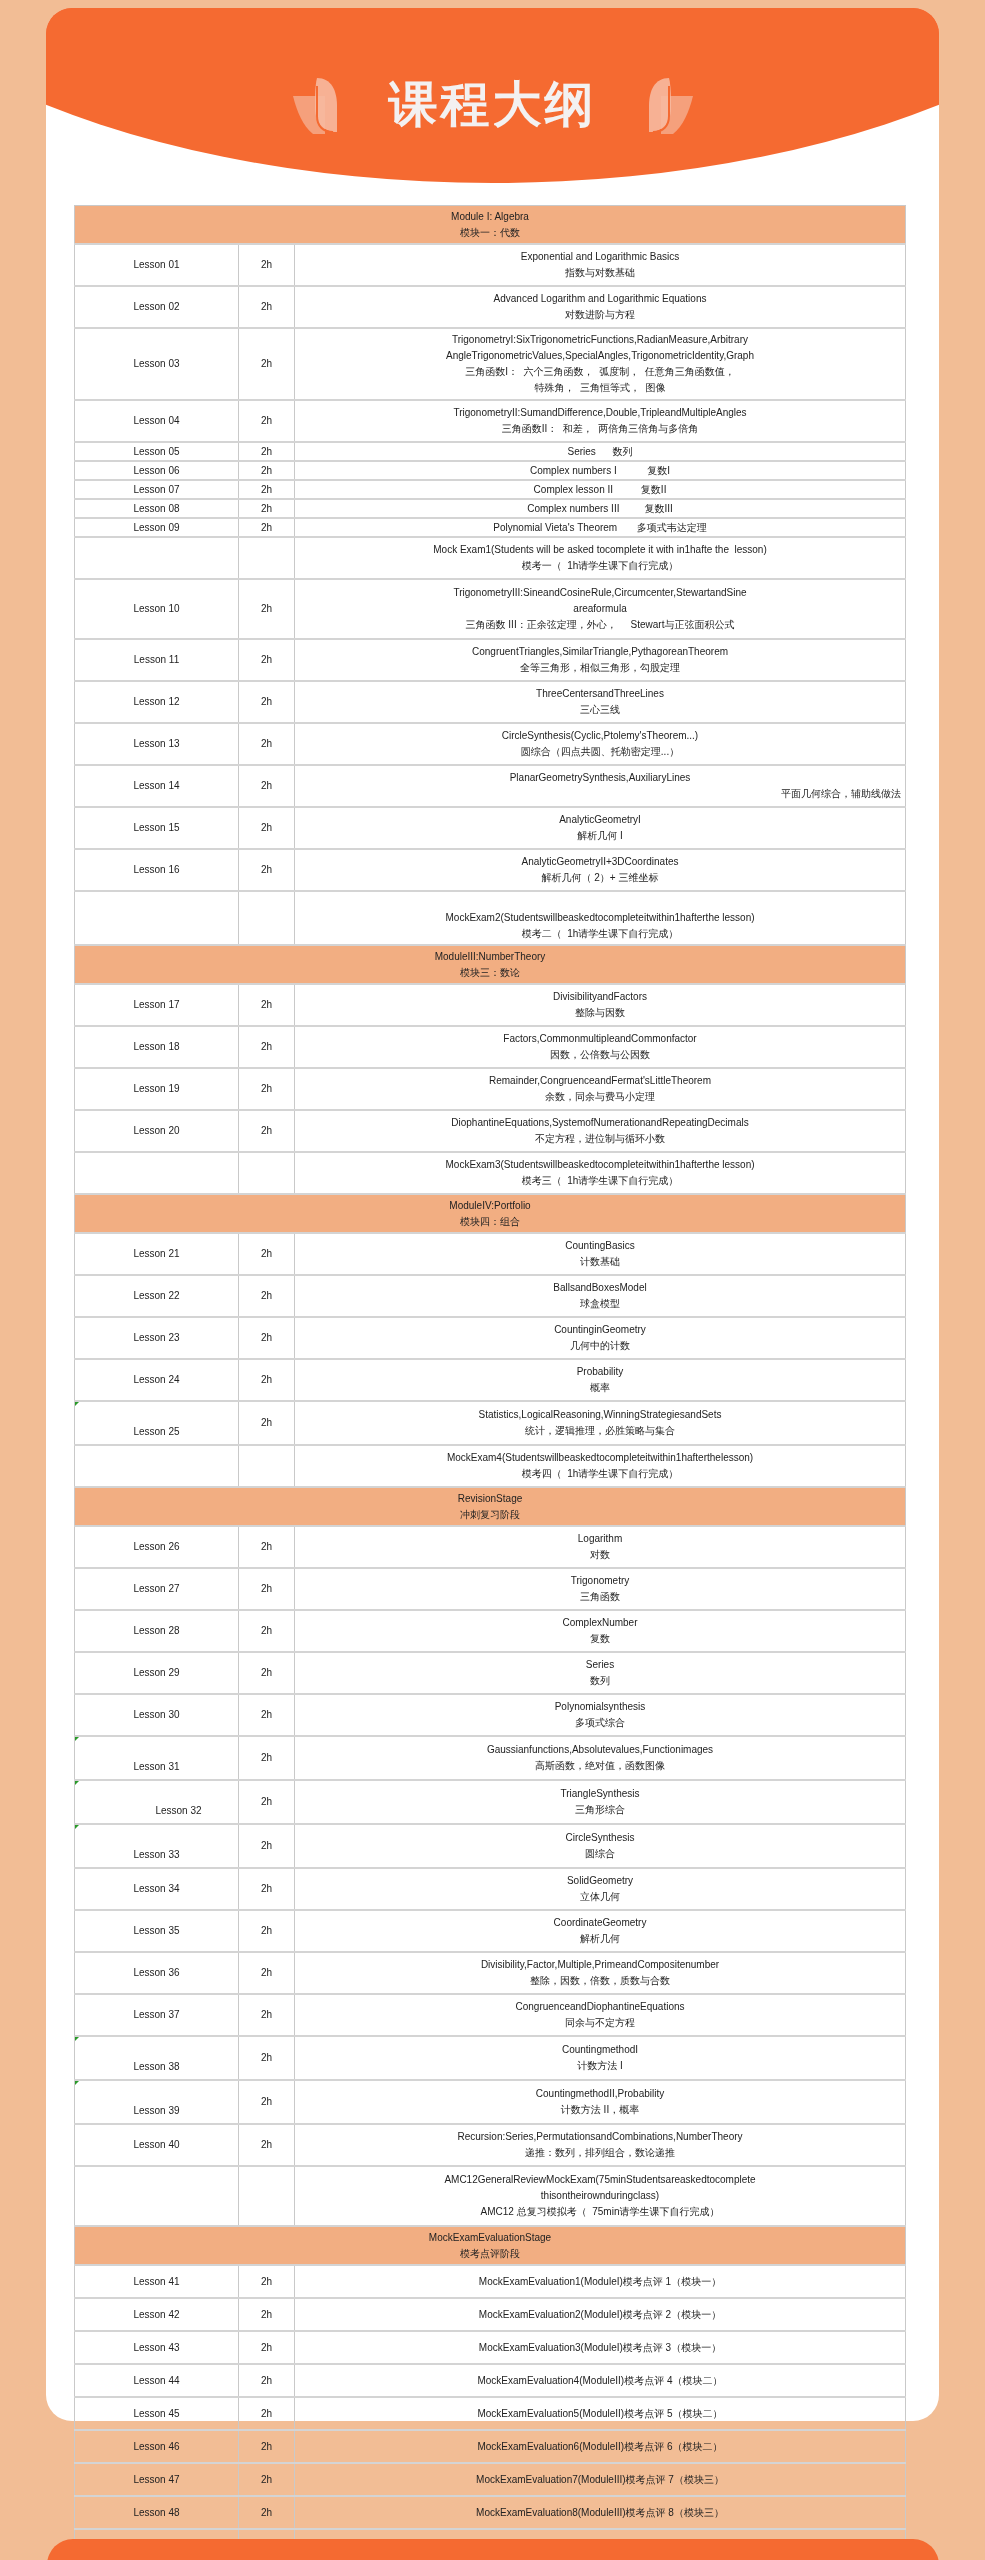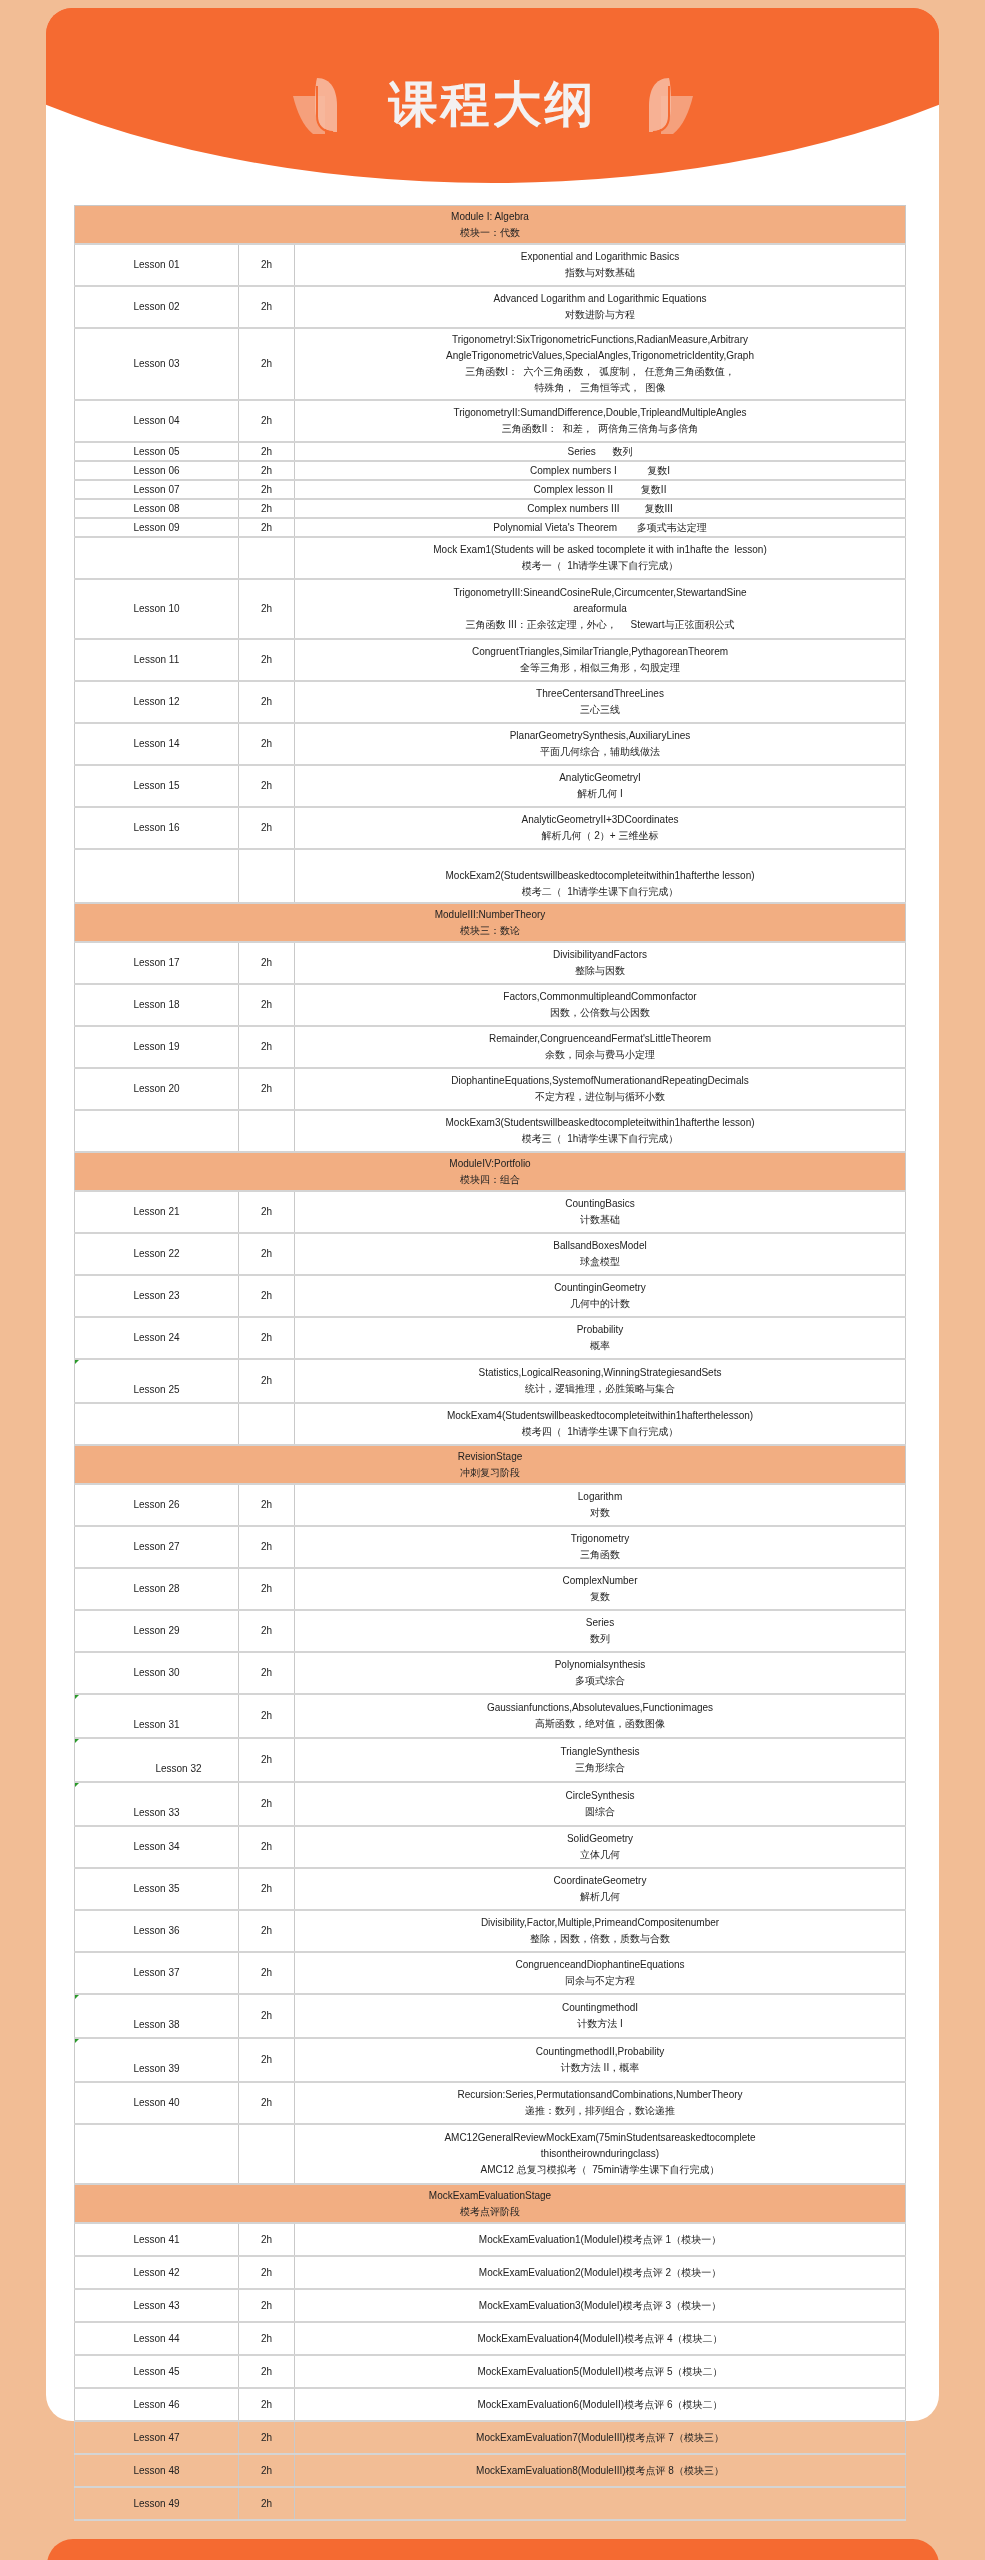--- a/index.html
+++ b/index.html
@@ -183,25 +183,33 @@
       </tr>
       <tr>
         <td style="height: 36px;">Lesson 12</td>
         <td>2h</td>
         <td>
           <span class="line" style="white-space: pre;">ThreeCentersandThreeLines</span>
           <span class="line" style="white-space: pre;">三心三线</span>
         </td>
       </tr>
       <tr>
+        <td style="height: 36px;">Lesson 13</td>
+        <td>2h</td>
+        <td>
+          <span class="line" style="white-space: pre;">CircleSynthesis(Cyclic,Ptolemy'sTheorem...)</span>
+          <span class="line" style="white-space: pre;">圆综合（四点共圆、托勒密定理...）</span>
+        </td>
+      </tr>
+      <tr>
         <td style="height: 36px;">Lesson 14</td>
         <td>2h</td>
         <td>
           <span class="line" style="white-space: pre;">PlanarGeometrySynthesis,AuxiliaryLines</span>
-          <span class="line" style="white-space: pre;">平面几何综合，辅助线做法</span>
+          <span class="line" style="white-space: pre; text-align: right;">平面几何综合，辅助线做法</span>
         </td>
       </tr>
       <tr>
         <td style="height: 36px;">Lesson 15</td>
         <td>2h</td>
         <td>
           <span class="line" style="white-space: pre;">AnalyticGeometryI</span>
           <span class="line" style="white-space: pre;">解析几何 I</span>
         </td>
       </tr>

